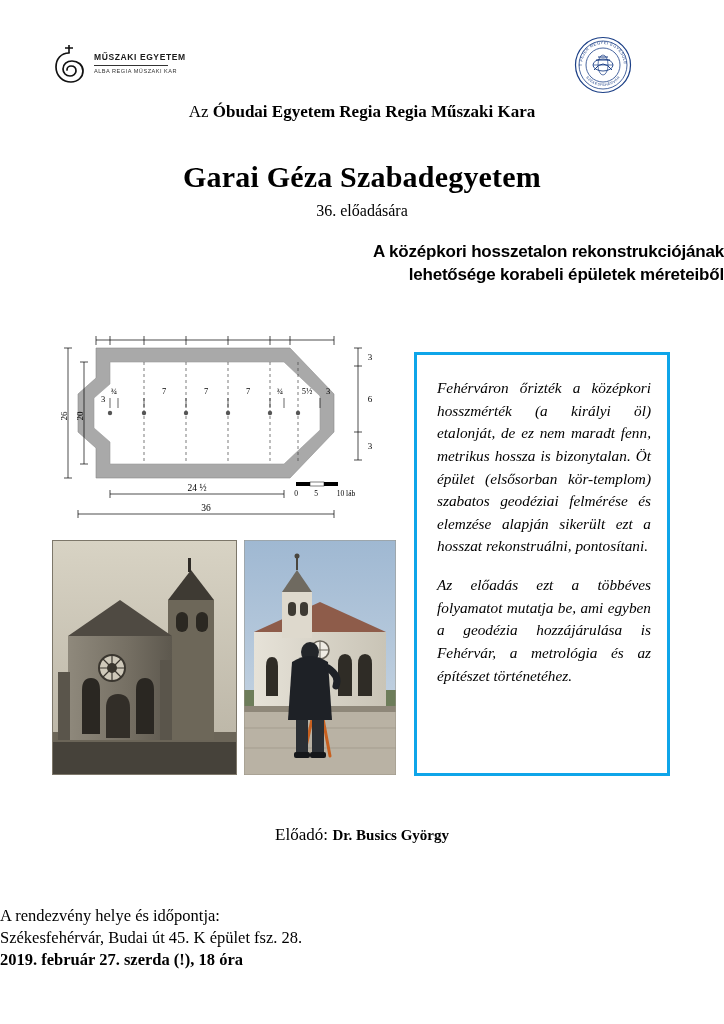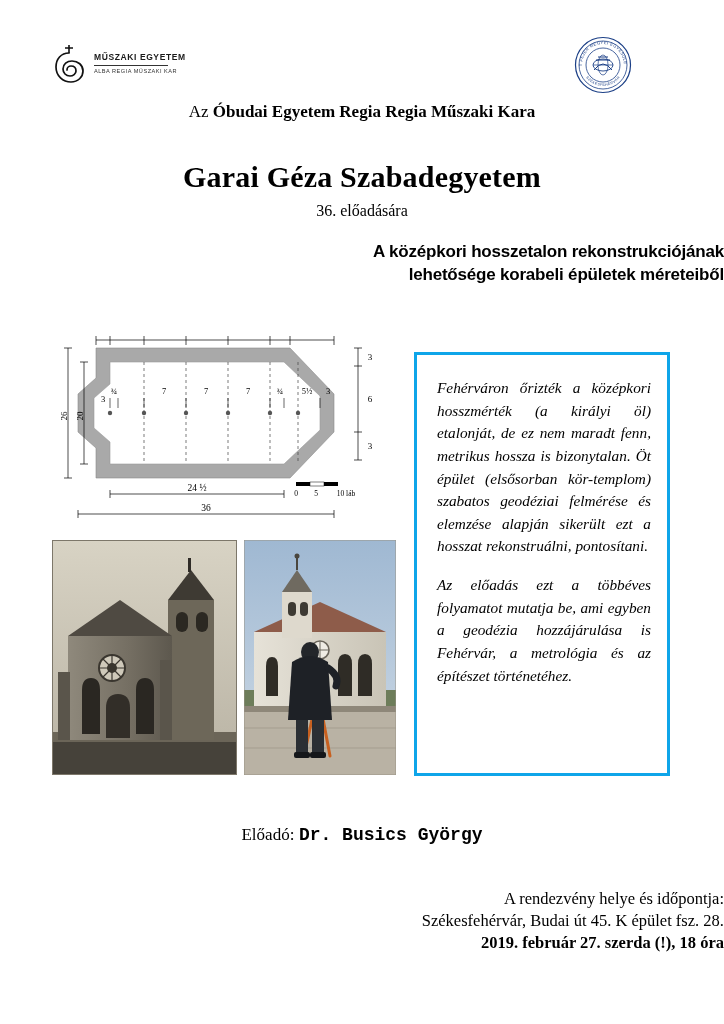--- a/index.html
+++ b/index.html
@@ -174,29 +174,29 @@
   .presenter {
     position: absolute;
     top: 824px;
     width: 100%;
     text-align: center;
     font-size: 18px;
   }
   .presenter .label { font-size: 17px; }
   .presenter .name {
     font-weight: 700;
-    font-size: 18px;
-    font-family: Liberation Mono, monospace;
+    font-size: 15px;
   }
 
   .venue-line {
     position: absolute;
     width: 100%;
-    text-align: right;
+    text-align: left;
     font-size: 16.5px;
+    margin-top: 17px;
   }
   .venue-1 { top: 889px; }
   .venue-2 { top: 911px; }
   .venue-3 {
     top: 933px;
     font-weight: 700;
     font-size: 16.5px;
   }
 </style>
 </head>

